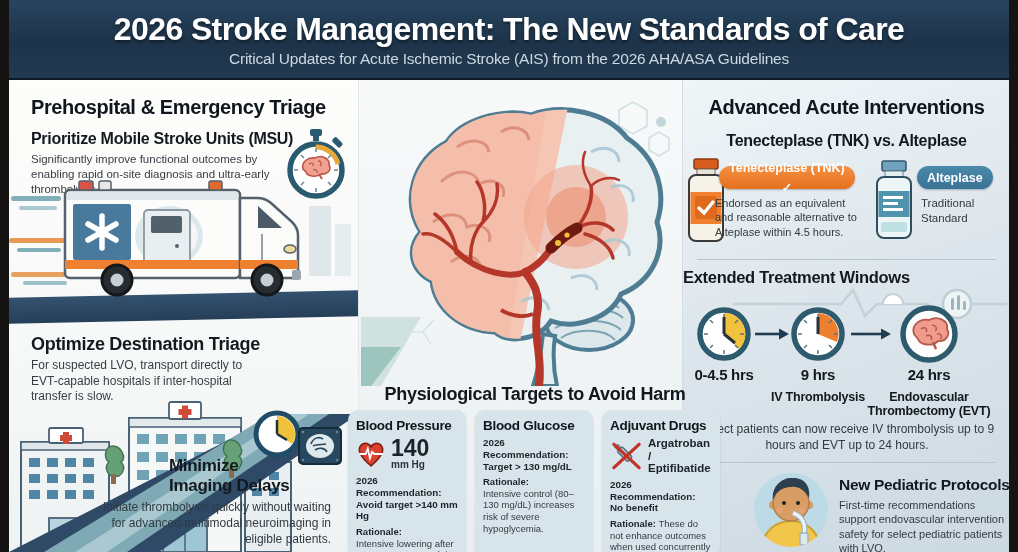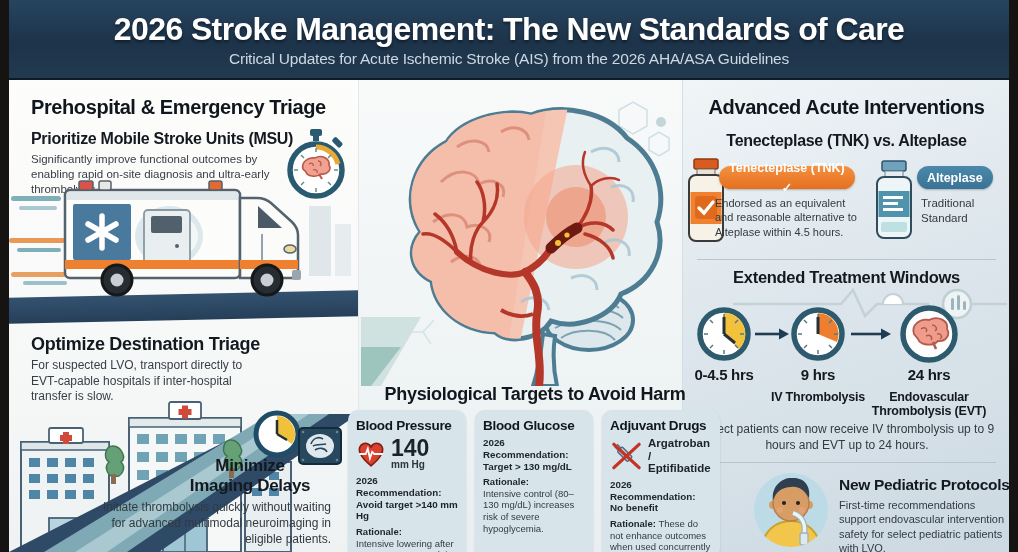--- a/index.html
+++ b/index.html
@@ -26,21 +26,21 @@
   .abs{position:absolute;}
   h2,h3,p{margin:0;}
   .sec-h{font-size:20px;font-weight:bold;color:#10161d;letter-spacing:-.4px;white-space:nowrap;}
   .sub-h{font-size:16px;font-weight:bold;color:#13191f;letter-spacing:-.3px;white-space:nowrap;}
   .body-t{font-size:11.5px;color:#383e45;line-height:1.3;}
 
   
   .road-band{left:0;right:0;top:216px;height:26px;z-index:2;
              background:linear-gradient(180deg,#33526f,#263f59);transform:skewY(-1.2deg);}
   .imaging-title{font-size:17px;font-weight:bold;color:#13191f;letter-spacing:-.3px;
-                 text-align:center;line-height:1.15;z-index:6;}
+                 text-align:left;line-height:1.15;z-index:6;}
   .imaging-body{text-align:right;z-index:6;font-size:12px;color:#333a41;line-height:1.32;}
 
   
   .targets-h{left:360px;top:384px;width:350px;text-align:center;font-size:18px;font-weight:bold;
              color:#11171d;letter-spacing:-.3px;z-index:12;}
   .cards{left:348px;top:410px;display:flex;gap:9px;z-index:12;}
   .card{width:118px;height:148px;background:#d7e4ea;border-radius:10px;padding:8px 8px 6px 8px;
         box-sizing:border-box;box-shadow:0 1px 2px rgba(40,60,70,.18);}
   .card-title{font-size:13.5px;font-weight:bold;color:#10161d;letter-spacing:-.3px;white-space:nowrap;}
   .card-row{display:flex;align-items:center;gap:5px;margin-top:4px;min-height:34px;}
@@ -377,21 +377,21 @@
       <rect x="8" y="42" width="15" height="3" fill="#fff"></rect>
       <rect x="8" y="48" width="20" height="3" fill="#fff"></rect>
       <rect x="6" y="62" width="26" height="10" rx="2" fill="#bfe0e2"></rect>
     </svg>
     <div class="abs badge badge-alt" style="left:234px;top:88px;">
       <span>Alteplase</span>
     </div>
     <p class="abs small-t" style="left:238px;top:118px;width:80px;font-size:11.5px;">Traditional Standard</p>
 
     <div class="abs divider" style="top:181px;"></div>
-    <h3 class="abs sub-h" style="left:0;top:190px;width:100%;text-align:center;font-size:16.5px;">Extended Treatment Windows</h3>
+    <h3 class="abs sub-h" style="left:0;top:190px;width:100%;font-size:16.5px;">Extended Treatment Windows</h3>
 
     <svg class="abs" style="left:50px;top:204px;" width="274" height="38" viewBox="0 0 274 38">
       <polyline points="0,22 108,22 120,8 132,34 144,22 196,22" fill="none" stroke="#c2d2d7" stroke-width="2.5"></polyline>
       <path d="M150 22 a10 10 0 0 1 20 0" fill="#fff" stroke="#c2d2d7" stroke-width="2"></path>
       <circle cx="224" cy="22" r="14" fill="#eef3f4" stroke="#bccfd5" stroke-width="2.5"></circle>
       <rect x="218" y="16" width="3" height="12" rx="1.5" fill="#9db4bc"></rect>
       <rect x="224" y="13" width="3" height="15" rx="1.5" fill="#9db4bc"></rect>
       <rect x="230" y="19" width="3" height="9" rx="1.5" fill="#9db4bc"></rect>
       <line x1="238" y1="22" x2="274" y2="22" stroke="#c2d2d7" stroke-width="2.5"></line>
     </svg>
@@ -441,21 +441,21 @@
       <circle cx="30" cy="30" r="26" fill="#fdfdfd" stroke="#2d5a6d" stroke-width="5.5"></circle>
       <path d="M15 30 C12 21 21 14 30 16 C39 11 50 17 48 25 C52 31 46 38 39 37 C33 43 21 41 19 35 Z" fill="#ef9c8d" stroke="#b35a4d" stroke-width="1.8"></path>
       <path d="M22 25 C26 22 29 25 27 28 M33 21 C37 21 39 25 36 27 M27 32 C31 30 34 33 32 36 M38 30 C42 29 44 33 41 35" stroke="#b35a4d" stroke-width="1.4" fill="none"></path>
       <path d="M34 38 l3 7" stroke="#b35a4d" stroke-width="2.5"></path>
     </svg>
 
     <div class="abs time-lbl" style="left:3px;top:288px;width:76px;">0-4.5 hrs</div>
     <div class="abs time-lbl" style="left:105px;top:288px;width:60px;">9 hrs</div>
     <div class="abs time-lbl" style="left:215px;top:288px;width:62px;">24 hrs</div>
     <div class="abs step-lbl" style="left:70px;top:312px;width:130px;">IV Thrombolysis</div>
-    <div class="abs step-lbl" style="left:178px;top:312px;width:136px;">Endovascular Thrombolysis (EVT)</div>
+    <div class="abs step-lbl" style="left:178px;top:312px;width:136px;">Endovascular Thrombectomy (EVT)</div>
 
     <p class="abs small-t" style="left:16px;top:344px;width:296px;text-align:center;font-size:12px;">Select patients can now receive IV thrombolysis up to 9 hours and EVT up to 24 hours.</p>
 
     <div class="abs divider" style="top:384px;"></div>
 
     <svg class="abs" style="left:70px;top:394px;" width="76" height="76" viewBox="0 0 76 76">
       <circle cx="38" cy="38" r="37" fill="#bcdbe6"></circle>
       <clipPath id="av">
           <circle cx="38" cy="38" r="37"></circle>
         </clipPath>

